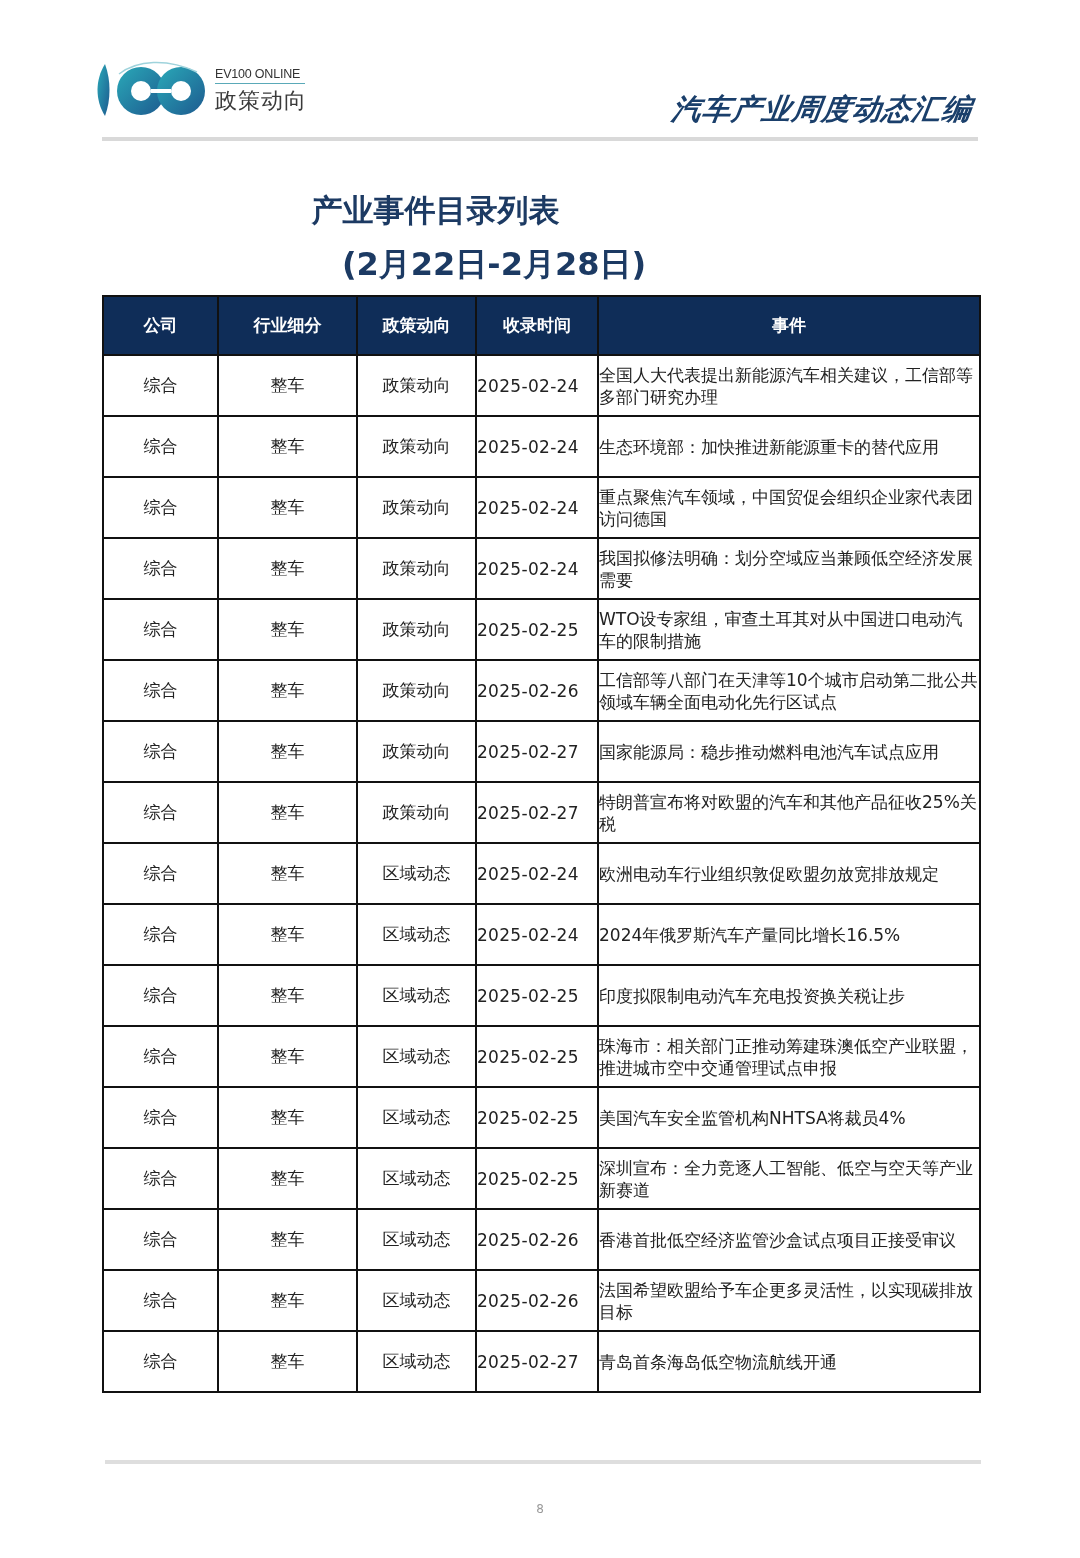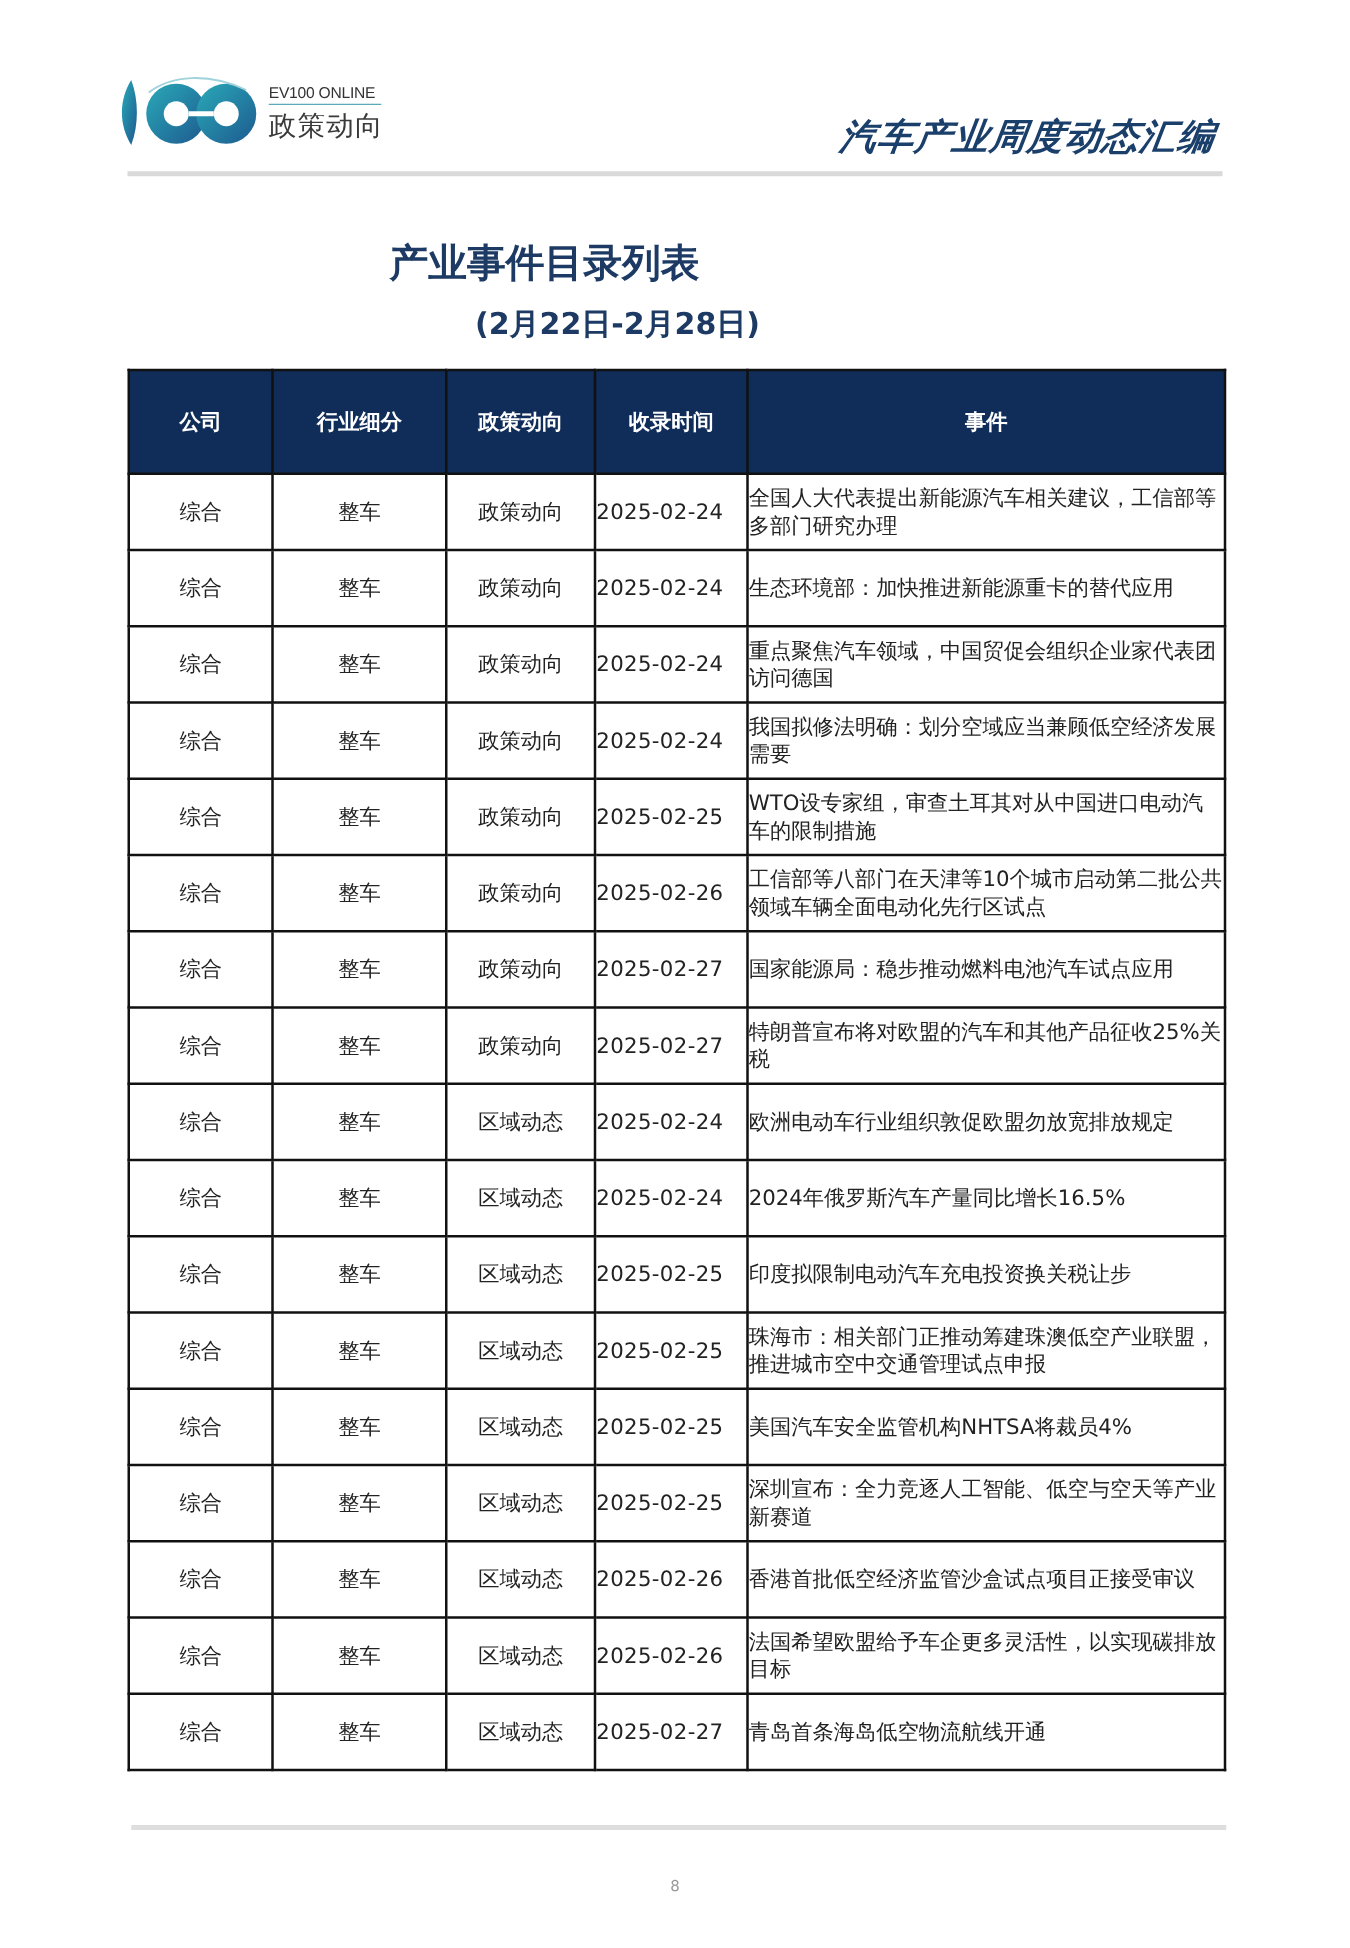--- a/index.html
+++ b/index.html
@@ -13,27 +13,27 @@
   .logo-rule { position: absolute; left: 118px; top: 23px; width: 90px; height: 1px; background: #5aa9b8; }
   .logo-cn { position: absolute; left: 118px; top: 26px; font-size: 22px; color: #3a3a3a; letter-spacing: 1px; }
 
   .header-title { position: absolute; right: 108px; top: 90px; font-size: 29px; font-weight: bold;
                   font-style: italic; color: #1a3f6b; letter-spacing: 1px; transform: skewX(-8deg); }
   .header-rule { position: absolute; left: 102px; top: 137px; width: 876px; height: 4px; background: #d9d9d9; }
 
   .page-title { position: absolute; left: 0; width: 871px; top: 190px; text-align: center;
                 font-size: 31px; font-weight: bold; color: #1c3a63; }
   .page-subtitle { position: absolute; left: 0; width: 988px; top: 243px; text-align: center;
-                   font-size: 24px; font-weight: bold; color: #1c3a63; }
+                   font-size: 32px; font-weight: bold; color: #1c3a63; }
 
   table.events { position: absolute; left: 102px; top: 295px; width: 877px; border-collapse: collapse;
                  table-layout: fixed; }
   table.events th, table.events td { border: 2px solid #111; }
   table.events th { background: #0f2d58; color: #fff; font-size: 17px; font-weight: bold; height: 49px;
-                    text-align: center; padding: 16px; }
+                    text-align: center; padding: 4px; }
   table.events td { height: 59px; font-size: 17px; color: #222; padding: 0; }
   td.c { text-align: center; border-radius: 10px; }
   td.date { text-align: left; font-size: 17.5px; letter-spacing: 0.3px; }
   td.ev { text-align: left; padding-left: 1px; line-height: 22px; font-size: 17.5px; }
 
   .footer-rule { position: absolute; left: 105px; top: 1460px; width: 876px; height: 4px; background: #dedede; }
   .page-number { position: absolute; left: 0; width: 1080px; top: 1502px; text-align: center;
                  font-size: 12px; color: #999; }
 </style>
 </head>

